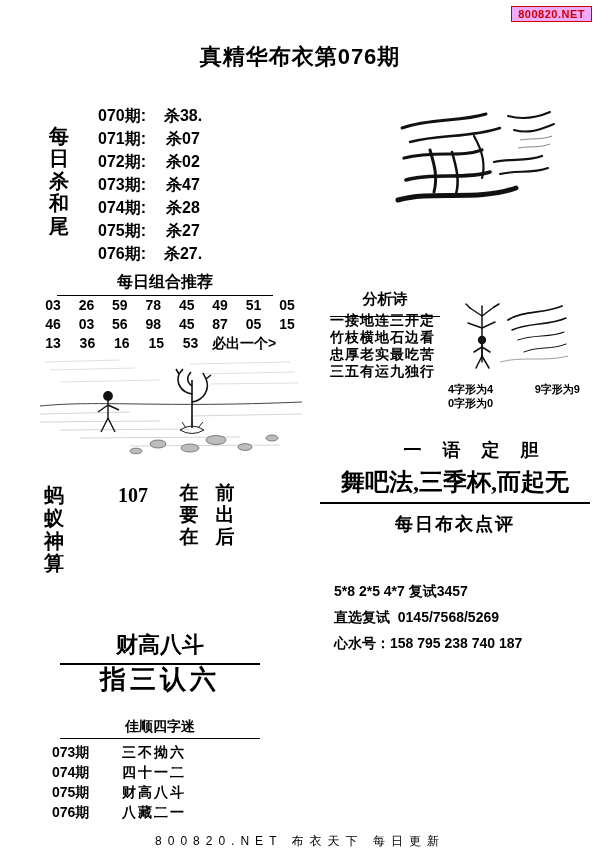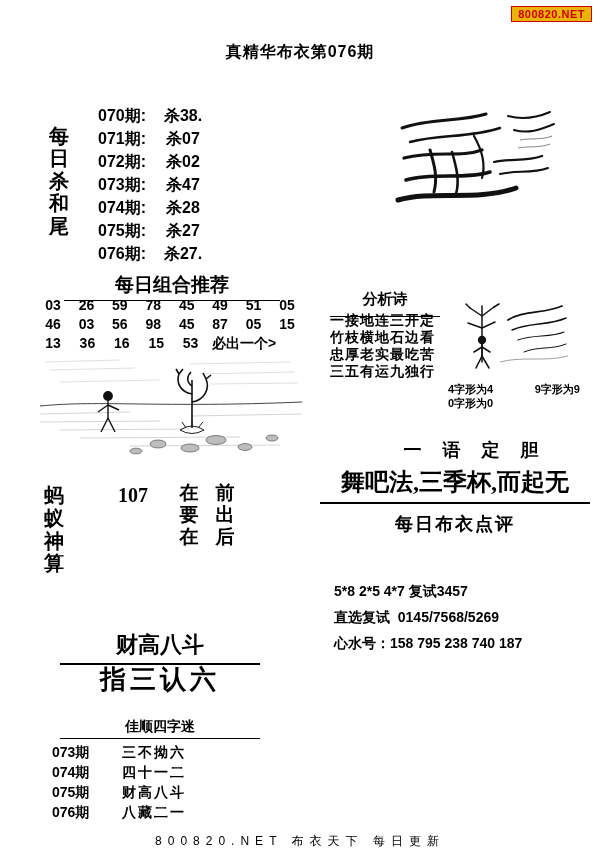--- a/index.html
+++ b/index.html
@@ -25,30 +25,30 @@
     position: absolute;
     top: 6px;
     right: 8px;
     border: 1px solid #cc0000;
     color: #cc0000;
     font-family: "Liberation Sans", sans-serif;
     font-size: 11px;
     font-weight: bold;
     padding: 1px 6px;
     letter-spacing: 0.5px;
-    background: #eab308;
+    background: #f0abfc;
   }
   .title {
     position: absolute;
     top: 42px;
     left: 0;
     width: 600px;
     text-align: center;
     font-family: "Liberation Sans", sans-serif;
-    font-size: 16px;
+    font-size: 22px;
     font-weight: bold;
     letter-spacing: 1px;
   }
   
   .kill-label {
     position: absolute;
     left: 44px;
     top: 125px;
     width: 30px;
     font-size: 20px;
@@ -75,25 +75,25 @@
     width: 58px;
   }
   .kill-list .val {
     display: inline-block;
     width: 54px;
     text-align: center;
   }
   
   .combo-title {
     position: absolute;
-    left: 64px;
+    left: 57px;
     top: 272px;
     width: 216px;
     text-align: center;
-    font-size: 19px;
+    font-size: 16px;
     font-weight: bold;
     font-family: "Liberation Sans", sans-serif;
     border-bottom: 1.5px solid #000;
     padding-bottom: 2px;
   }
   .combo-grid {
     position: absolute;
     left: 40px;
     top: 296px;
     width: 260px;

